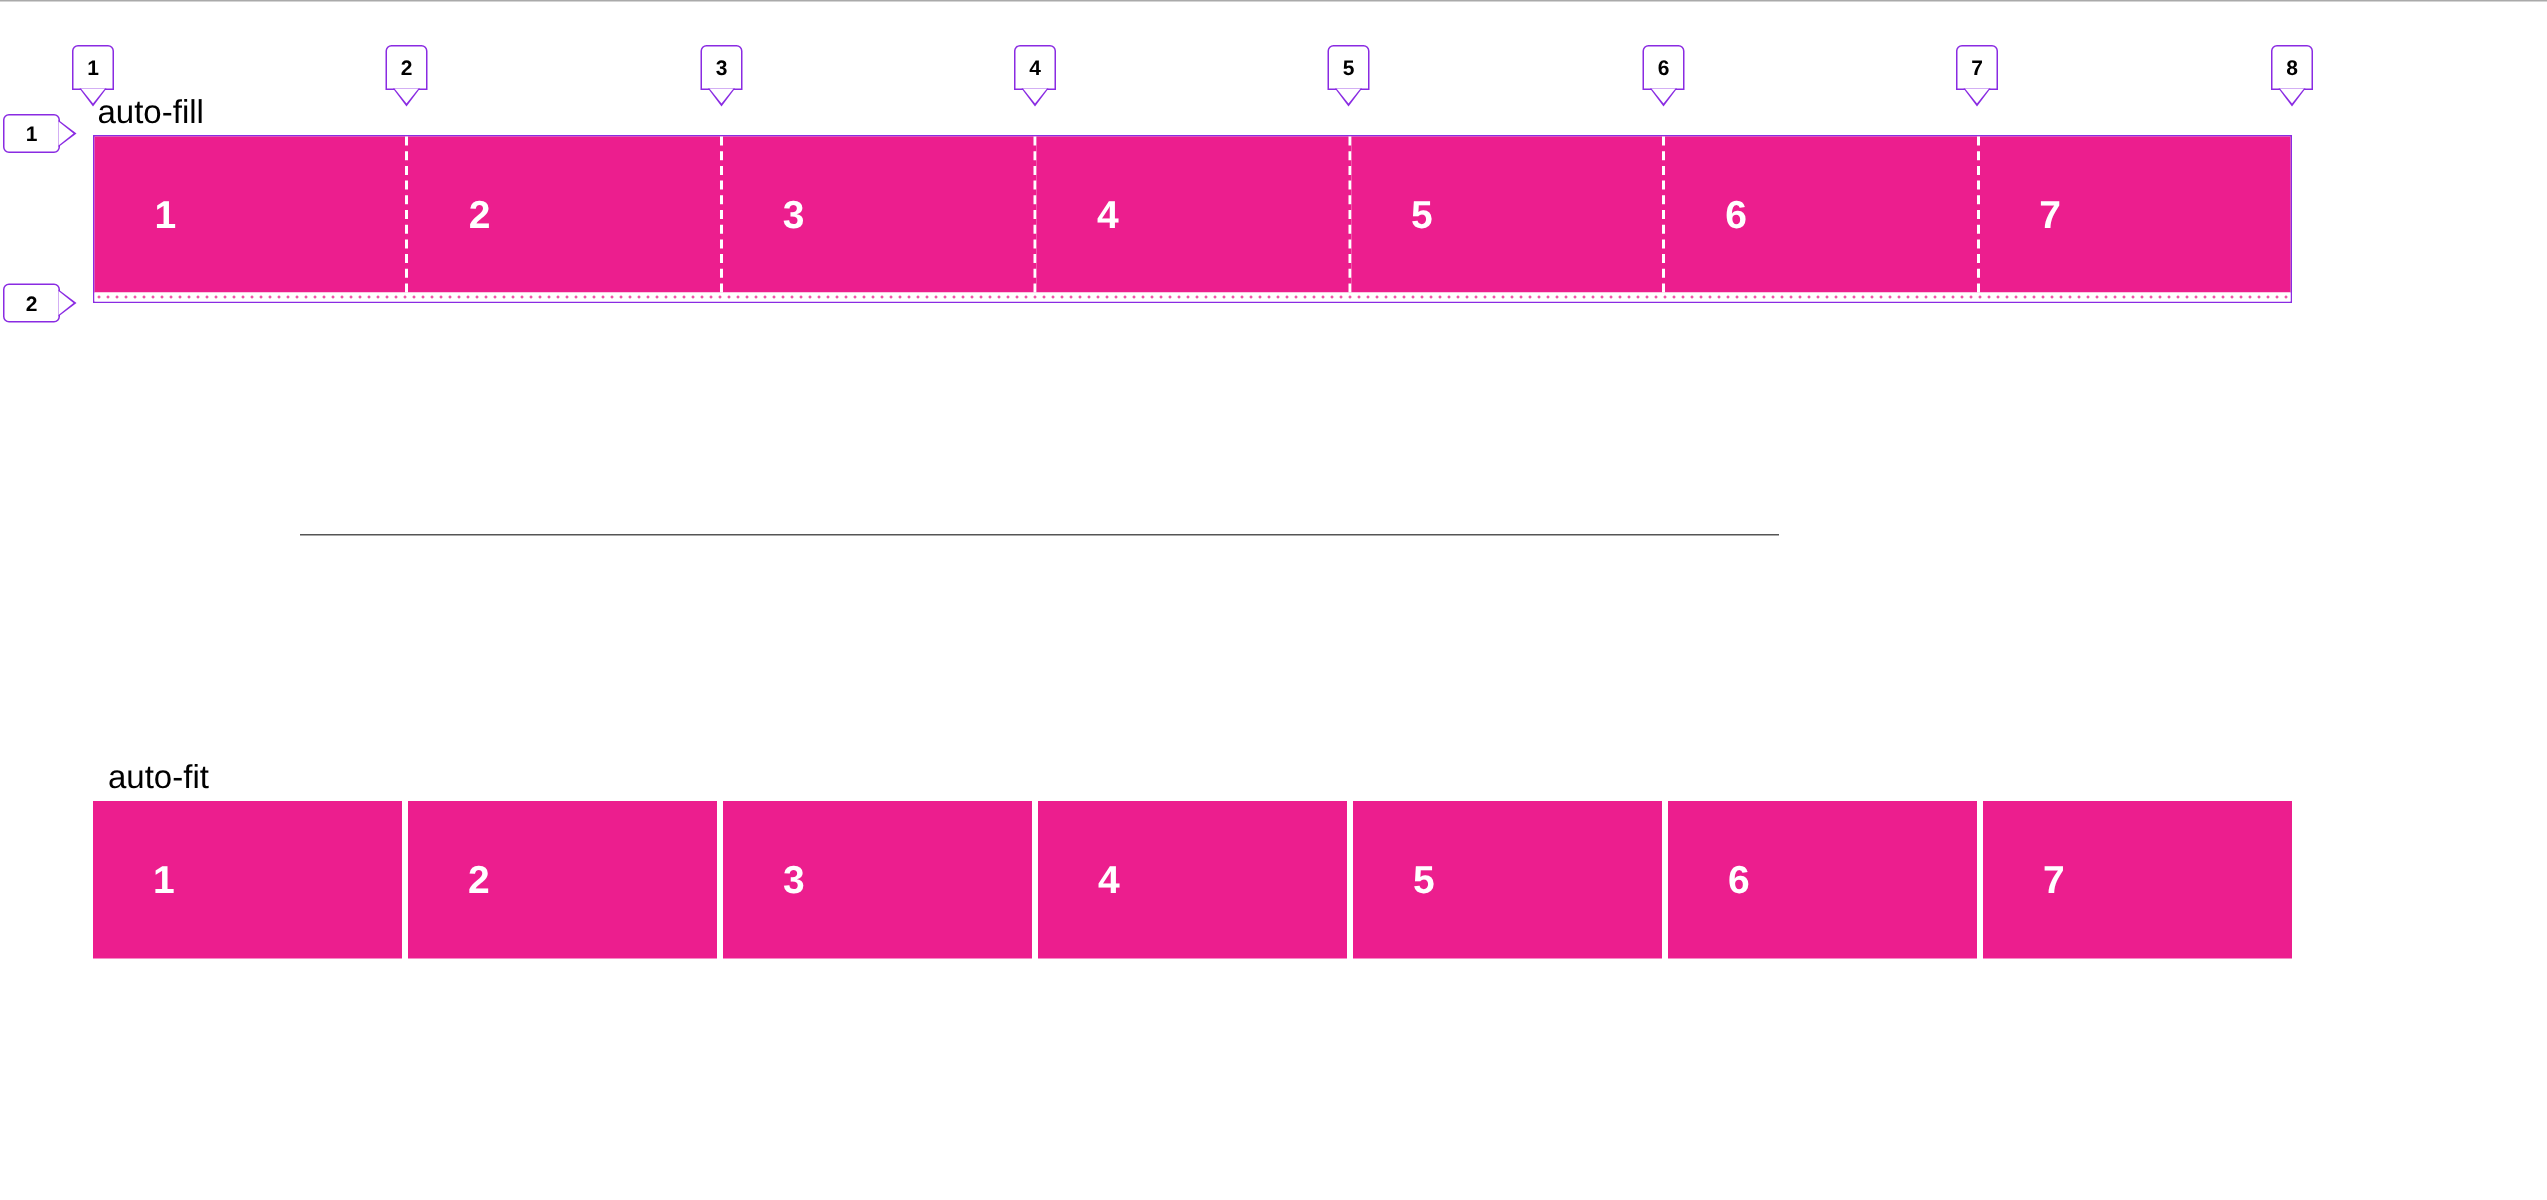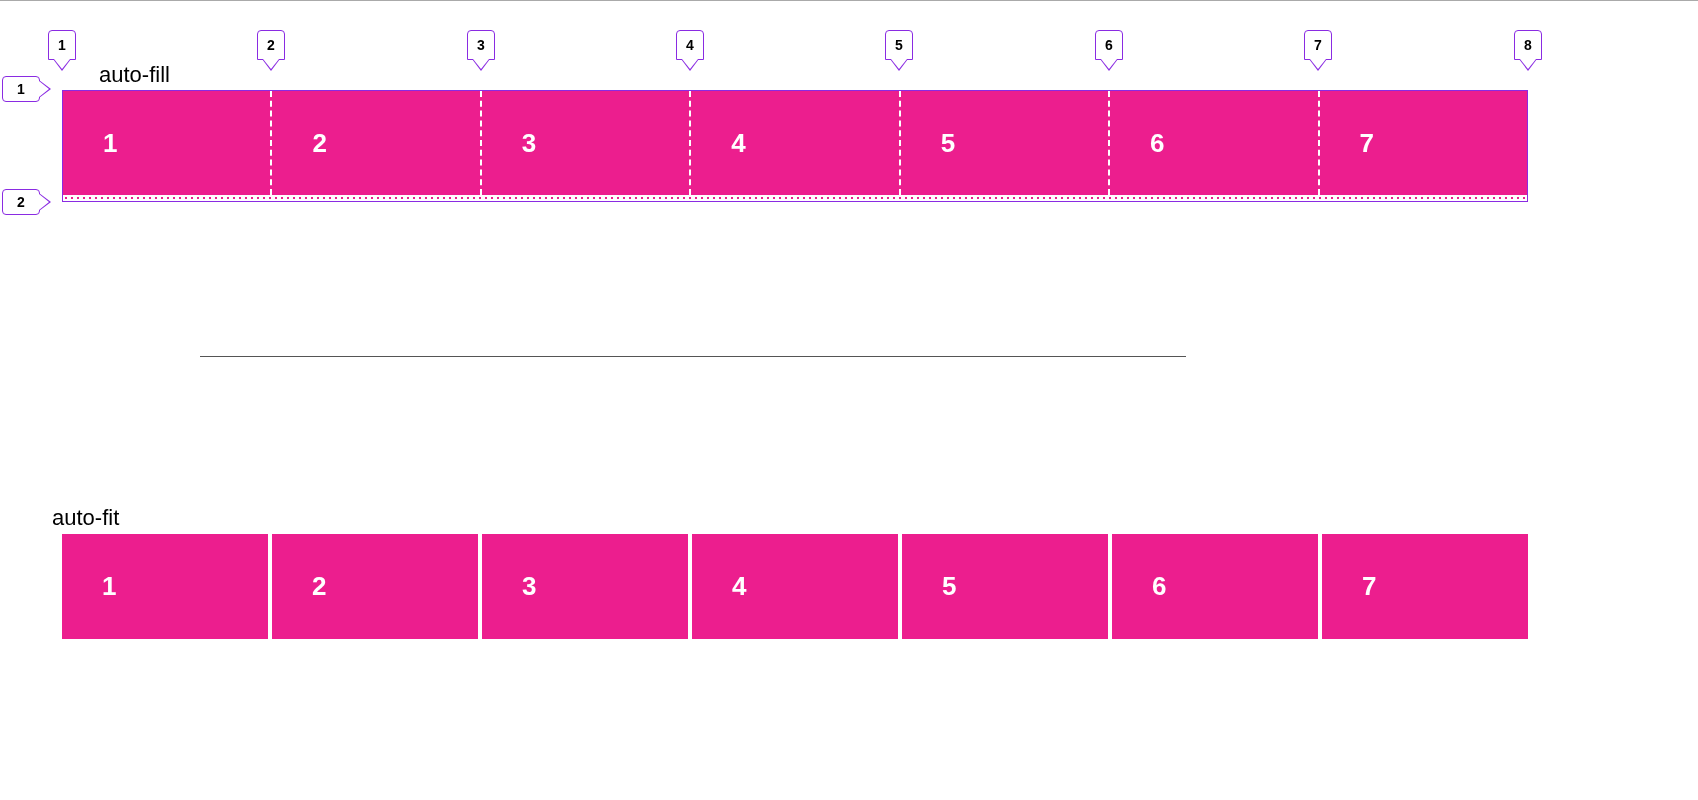--- a/index.html
+++ b/index.html
@@ -173,21 +173,21 @@
       top: 348px;
       border: none;
       border-top: 1px solid #555;
     }
   </style>
 </head>
 <body>
 
 <div class="page-topline"></div>
 
-<div class="section-label" style="left:65px; top:62px;margin-left:34px;">auto-fill</div>
+<div class="section-label" style="left:65px; top:62px;">auto-fill</div>
 
 <div id="col-markers">
     <div class="col-marker" style="left: 62px;">1</div>
     <div class="col-marker" style="left: 271px;">2</div>
     <div class="col-marker" style="left: 481px;">3</div>
     <div class="col-marker" style="left: 690px;">4</div>
     <div class="col-marker" style="left: 899px;">5</div>
     <div class="col-marker" style="left: 1109px;">6</div>
     <div class="col-marker" style="left: 1318px;">7</div>
     <div class="col-marker" style="left: 1528px;">8</div>
@@ -203,21 +203,21 @@
     <div class="cell-fill">2</div>
     <div class="cell-fill">3</div>
     <div class="cell-fill">4</div>
     <div class="cell-fill">5</div>
     <div class="cell-fill">6</div>
     <div class="cell-fill">7</div>
   </div>
 
 <hr class="divider">
 
-<div class="section-label" style="left:52px; top:505px;">auto-fit</div>
+<div class="section-label" style="left:72px; top:505px;">auto-fit</div>
 
 <div class="grid-wrap grid-fit" id="grid-fit">
     <div class="cell-fit">1</div>
     <div class="cell-fit">2</div>
     <div class="cell-fit">3</div>
     <div class="cell-fit">4</div>
     <div class="cell-fit">5</div>
     <div class="cell-fit">6</div>
     <div class="cell-fit">7</div>
   </div>

